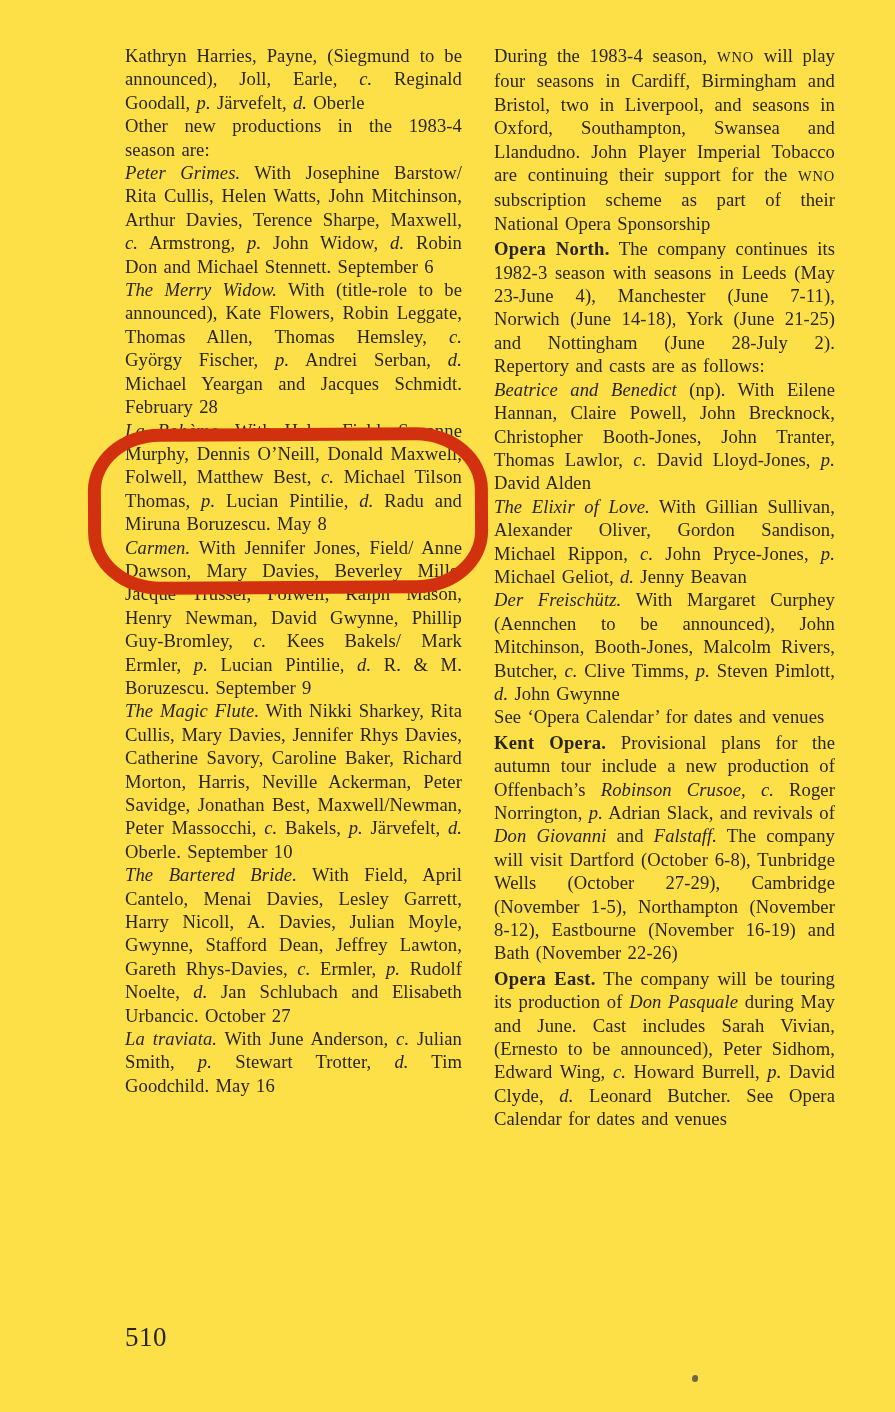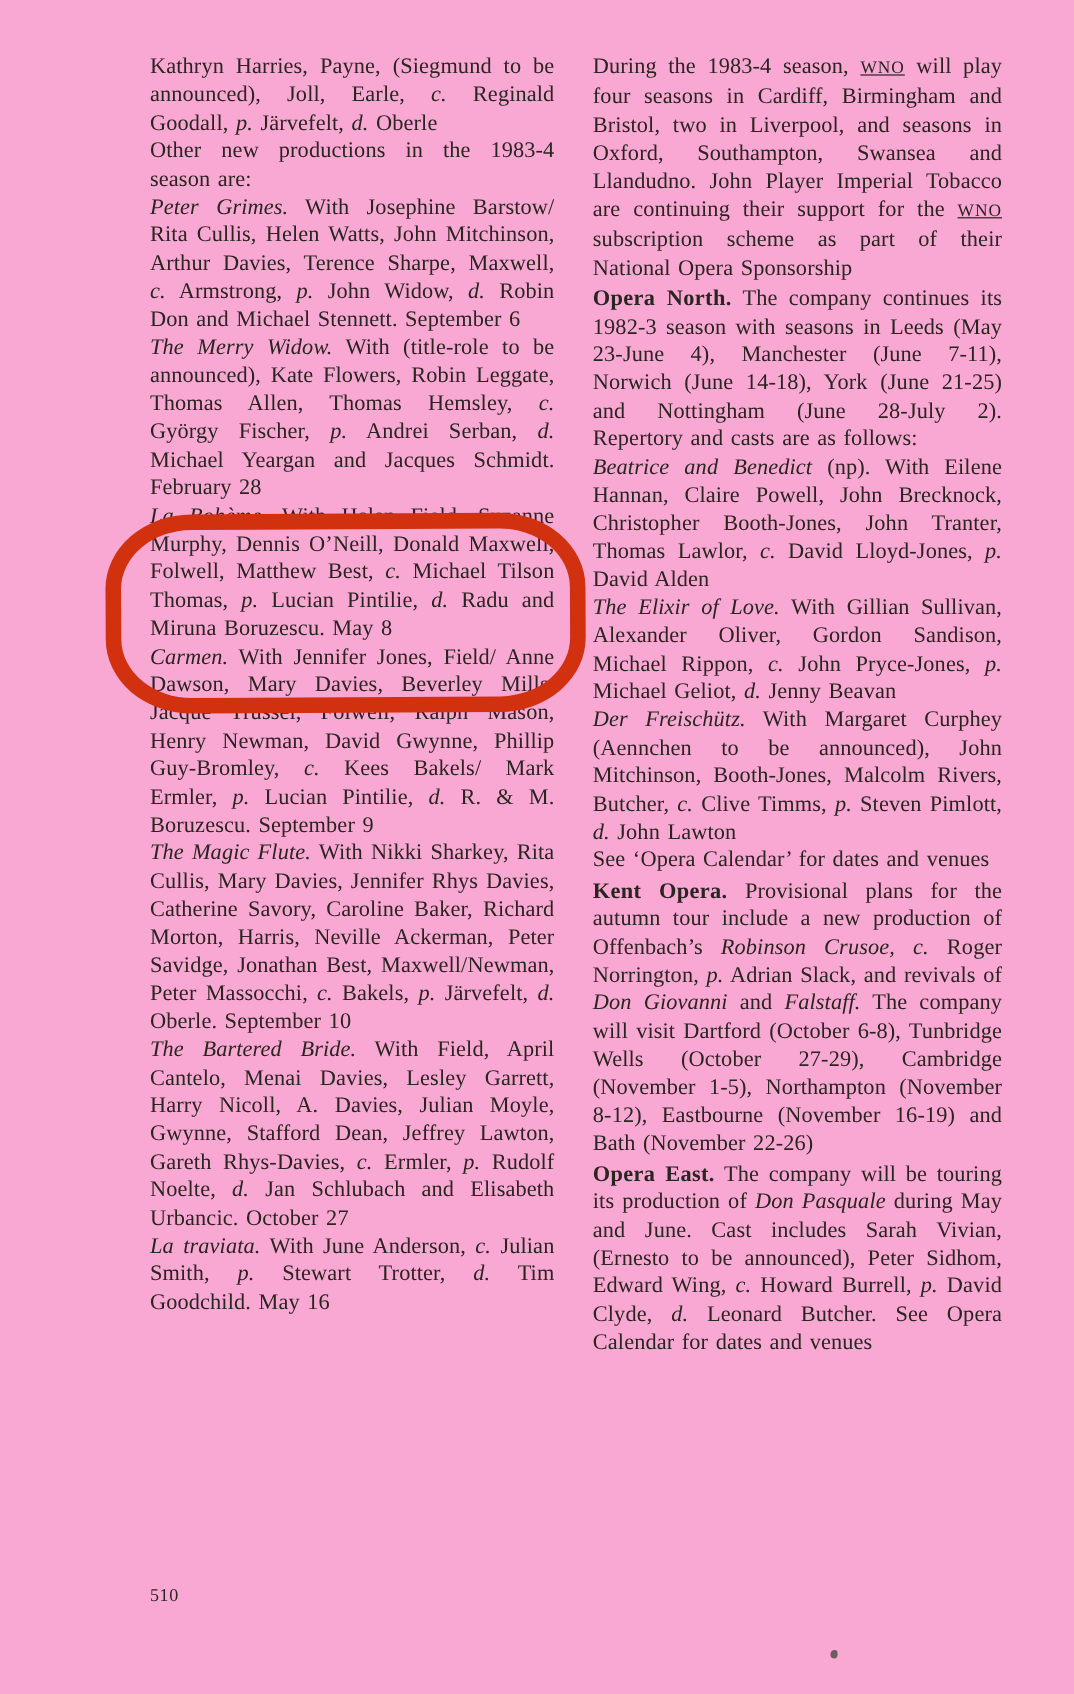--- a/index.html
+++ b/index.html
@@ -20,26 +20,26 @@
     text-align: justify;
     letter-spacing: 0.1px;
     word-spacing: 1.5px;
   }
   .col-left  { left: 125px; width: 337px; }
   .col-right { left: 494px; width: 341px; }
   .para { margin: 0; }
   .para.gap { margin-top: 2px; }
   .i  { font-style: italic; }
   .b  { font-weight: bold; letter-spacing: 0.3px; }
-  .sc { font-size: 0.78em; letter-spacing: 0.8px; text-decoration: underline; }
+  .sc { font-size: 0.78em; letter-spacing: 0.8px; }
   .page-number {
     position: absolute;
     left: 125px;
     top: 1322px;
-    font-size: 15px;
+    font-size: 27px;
     letter-spacing: 0.5px;
   }
   .annotation {
     position: absolute;
     left: 88px;
     top: 428px;
     width: 374px;
     height: 140px;
     border: 13px solid #d23110;
     border-radius: 72px / 62px;
@@ -54,40 +54,40 @@
     width: 6px;
     height: 7px;
     background: #55504a;
     border-radius: 60% 45% 55% 50%;
     opacity: 0.85;
   }
 </style>
 </head>
 <body>
 
-<div class="page" style="background: #f9a8d4; color: rgb(41, 37, 31);">
+<div class="page" style="background: #fde047; color: rgb(41, 37, 31);">
 
   <div class="col col-left">
       <p class="para"><span>Kathryn Harries, Payne, (Siegmund to be announced), Joll, Earle, </span><span class="i">c.</span><span> Reginald Goodall, </span><span class="i">p.</span><span> Järvefelt, </span><span class="i">d.</span><span> Oberle</span></p>
       <p class="para"><span>Other new productions in the 1983-4 season are:</span></p>
       <p class="para"><span class="i">Peter Grimes.</span><span> With Josephine Barstow/ Rita Cullis, Helen Watts, John Mitchinson, Arthur Davies, Terence Sharpe, Maxwell, </span><span class="i">c.</span><span> Armstrong, </span><span class="i">p.</span><span> John Widow, </span><span class="i">d.</span><span> Robin Don and Michael Stennett. September 6</span></p>
       <p class="para"><span class="i">The Merry Widow.</span><span> With (title-role to be announced), Kate Flowers, Robin Leggate, Thomas Allen, Thomas Hemsley, </span><span class="i">c.</span><span> György Fischer, </span><span class="i">p.</span><span> Andrei Serban, </span><span class="i">d.</span><span> Michael Yeargan and Jacques Schmidt. February 28</span></p>
       <p class="para"><span class="i">La Bohème.</span><span> With Helen Field, Suzanne Murphy, Dennis O’Neill, Donald Maxwell, Folwell, Matthew Best, </span><span class="i">c.</span><span> Michael Tilson Thomas, </span><span class="i">p.</span><span> Lucian Pintilie, </span><span class="i">d.</span><span> Radu and Miruna Boruzescu. May 8</span></p>
       <p class="para"><span class="i">Carmen.</span><span> With Jennifer Jones, Field/ Anne Dawson, Mary Davies, Beverley Mills, Jacque Trussel, Folwell, Ralph Mason, Henry Newman, David Gwynne, Phillip Guy-Bromley, </span><span class="i">c.</span><span> Kees Bakels/ Mark Ermler, </span><span class="i">p.</span><span> Lucian Pintilie, </span><span class="i">d.</span><span> R. &amp; M. Boruzescu. September 9</span></p>
       <p class="para"><span class="i">The Magic Flute.</span><span> With Nikki Sharkey, Rita Cullis, Mary Davies, Jennifer Rhys Davies, Catherine Savory, Caroline Baker, Richard Morton, Harris, Neville Ackerman, Peter Savidge, Jonathan Best, Maxwell/Newman, Peter Massocchi, </span><span class="i">c.</span><span> Bakels, </span><span class="i">p.</span><span> Järvefelt, </span><span class="i">d.</span><span> Oberle. September 10</span></p>
       <p class="para"><span class="i">The Bartered Bride.</span><span> With Field, April Cantelo, Menai Davies, Lesley Garrett, Harry Nicoll, A. Davies, Julian Moyle, Gwynne, Stafford Dean, Jeffrey Lawton, Gareth Rhys-Davies, </span><span class="i">c.</span><span> Ermler, </span><span class="i">p.</span><span> Rudolf Noelte, </span><span class="i">d.</span><span> Jan Schlubach and Elisabeth Urbancic. October 27</span></p>
       <p class="para"><span class="i">La traviata.</span><span> With June Anderson, </span><span class="i">c.</span><span> Julian Smith, </span><span class="i">p.</span><span> Stewart Trotter, </span><span class="i">d.</span><span> Tim Goodchild. May 16</span></p>
     </div>
 
   <div class="col col-right">
       <p class="para"><span>During the 1983-4 season, </span><span class="sc">WNO</span><span> will play four seasons in Cardiff, Birmingham and Bristol, two in Liverpool, and seasons in Oxford, Southampton, Swansea and Llandudno. John Player Imperial Tobacco are continuing their support for the </span><span class="sc">WNO</span><span> subscription scheme as part of their National Opera Sponsorship</span></p>
       <p class="para gap"><span class="b">Opera North.</span><span> The company continues its 1982-3 season with seasons in Leeds (May 23-June 4), Manchester (June 7-11), Norwich (June 14-18), York (June 21-25) and Nottingham (June 28-July 2). Repertory and casts are as follows:</span></p>
       <p class="para"><span class="i">Beatrice and Benedict</span><span> (np). With Eilene Hannan, Claire Powell, John Brecknock, Christopher Booth-Jones, John Tranter, Thomas Lawlor, </span><span class="i">c.</span><span> David Lloyd-Jones, </span><span class="i">p.</span><span> David Alden</span></p>
       <p class="para"><span class="i">The Elixir of Love.</span><span> With Gillian Sullivan, Alexander Oliver, Gordon Sandison, Michael Rippon, </span><span class="i">c.</span><span> John Pryce-Jones, </span><span class="i">p.</span><span> Michael Geliot, </span><span class="i">d.</span><span> Jenny Beavan</span></p>
-      <p class="para"><span class="i">Der Freischütz.</span><span> With Margaret Curphey (Aennchen to be announced), John Mitchinson, Booth-Jones, Malcolm Rivers, Butcher, </span><span class="i">c.</span><span> Clive Timms, </span><span class="i">p.</span><span> Steven Pimlott, </span><span class="i">d.</span><span> John Lawton</span></p>
+      <p class="para"><span class="i">Der Freischütz.</span><span> With Margaret Curphey (Aennchen to be announced), John Mitchinson, Booth-Jones, Malcolm Rivers, Butcher, </span><span class="i">c.</span><span> Clive Timms, </span><span class="i">p.</span><span> Steven Pimlott, </span><span class="i">d.</span><span> John Gwynne</span></p>
       <p class="para"><span>See ‘Opera Calendar’ for dates and venues</span></p>
       <p class="para gap"><span class="b">Kent Opera.</span><span> Provisional plans for the autumn tour include a new production of Offenbach’s </span><span class="i">Robinson Crusoe,</span><span> </span><span class="i">c.</span><span> Roger Norrington, </span><span class="i">p.</span><span> Adrian Slack, and revivals of </span><span class="i">Don Giovanni</span><span> and </span><span class="i">Falstaff.</span><span> The company will visit Dartford (October 6-8), Tunbridge Wells (October 27-29), Cambridge (November 1-5), Northampton (November 8-12), Eastbourne (November 16-19) and Bath (November 22-26)</span></p>
       <p class="para gap"><span class="b">Opera East.</span><span> The company will be touring its production of </span><span class="i">Don Pasquale</span><span> during May and June. Cast includes Sarah Vivian, (Ernesto to be announced), Peter Sidhom, Edward Wing, </span><span class="i">c.</span><span> Howard Burrell, </span><span class="i">p.</span><span> David Clyde, </span><span class="i">d.</span><span> Leonard Butcher. See Opera Calendar for dates and venues</span></p>
     </div>
 
   <div class="annotation" style="border-color: rgb(210, 49, 16);"></div>
 
   <div class="page-number">510</div>
 
   <div class="speck"></div>

